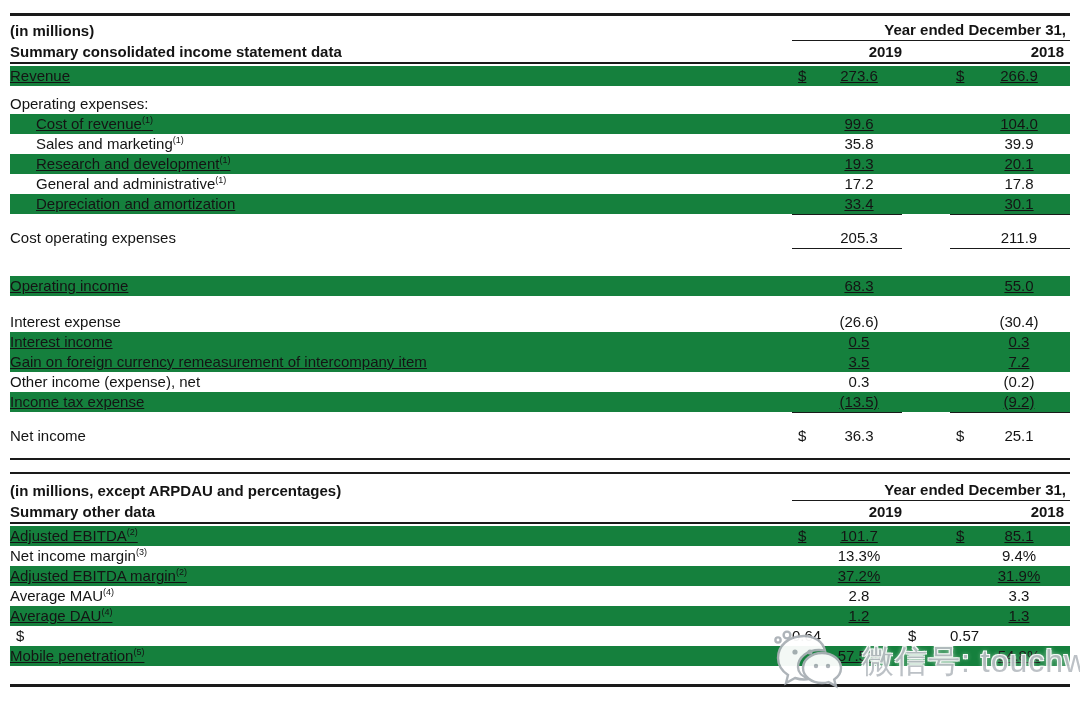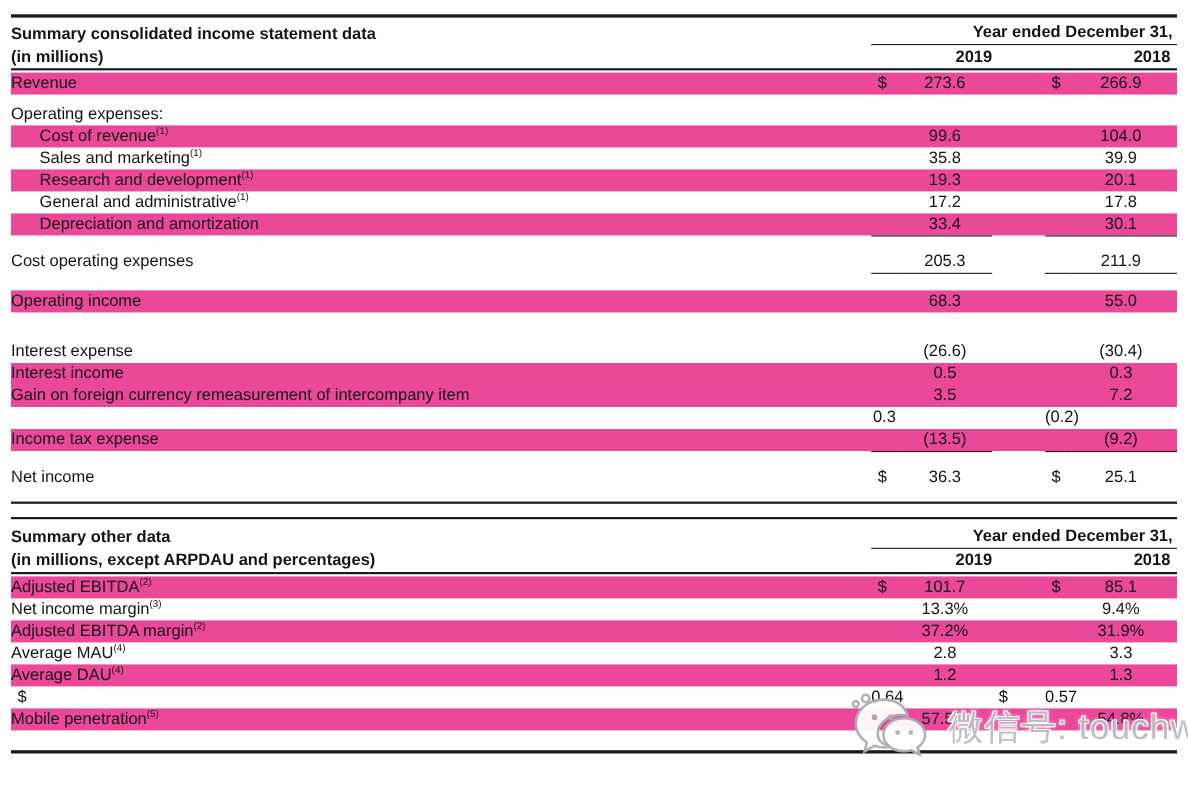--- a/index.html
+++ b/index.html
@@ -19,21 +19,21 @@
   .ttitle{font-weight:bold;line-height:21px;white-space:nowrap;}
   .thead-right{width:278px;}
   .period{font-weight:bold;text-align:right;padding:0 4px 1px 0;border-bottom:1.5px solid #1a1a1a;line-height:19px;white-space:nowrap;}
   .years{display:flex;line-height:21px;font-weight:bold;}
   .years .y1{width:110px;text-align:right;}
   .years .y2{flex:1;text-align:right;padding-right:6px;}
 
   
   .rows{margin-top:2px;}
   .trow{display:grid;grid-template-columns:1fr 24px 86px 48px 24px 96px;height:20px;line-height:20px;}
-  .trow.shade{background:#ec4899;}
+  .trow.shade{background:#15803d;text-decoration:underline;}
   .cell{white-space:nowrap;}
   .cell.label{overflow:hidden;}
   .cell.label.indent{padding-left:26px;}
   .cell.cur{text-align:left;padding-left:6px;}
   .cell.val{text-align:center;}
   .cell.val2{text-align:center;padding-right:6px;}
   .cell.u{border-bottom:1.5px solid #1a1a1a;}
   sup{font-size:9px;line-height:0;}
 
   .dbl-gap{margin-top:12px;}
@@ -54,22 +54,22 @@
 </style>
 </head>
 <body>
 
 <div class="page">
 
   <div class="rule3 top-rule"></div>
 
   <div class="thead">
     <div class="thead-left">
+      <div class="ttitle">(in millions)</div>
       <div class="ttitle">Summary consolidated income statement data</div>
-      <div class="ttitle">(in millions)</div>
     </div>
     <div class="thead-right">
       <div class="period">Year ended December 31,</div>
       <div class="years">
         <div class="y1">2019</div>
         <div class="y2">2018</div>
       </div>
     </div>
   </div>
   <div class="rule2"></div>
@@ -132,29 +132,29 @@
         <div class="cell val2 u">30.1</div>
       </div>
       <div class="trow" style="margin-top: 14px;">
         <div class="cell label">Cost operating expenses</div>
         <div class="cell cur u"></div>
         <div class="cell val u">205.3</div>
         <div class="cell spacer"></div>
         <div class="cell cur u"></div>
         <div class="cell val2 u">211.9</div>
       </div>
-      <div class="trow shade" style="margin-top: 16px;">
+      <div class="trow shade" style="margin-top: 28px;">
         <div class="cell label">Operating income</div>
         <div class="cell cur"></div>
         <div class="cell val">68.3</div>
         <div class="cell spacer"></div>
         <div class="cell cur"></div>
         <div class="cell val2">55.0</div>
       </div>
-      <div class="trow" style="margin-top: 26px;">
+      <div class="trow" style="margin-top: 16px;">
         <div class="cell label">Interest expense</div>
         <div class="cell cur"></div>
         <div class="cell val">(26.6)</div>
         <div class="cell spacer"></div>
         <div class="cell cur"></div>
         <div class="cell val2">(30.4)</div>
       </div>
       <div class="trow shade">
         <div class="cell label">Interest income</div>
         <div class="cell cur"></div>
@@ -165,20 +165,21 @@
       </div>
       <div class="trow shade">
         <div class="cell label">Gain on foreign currency remeasurement of intercompany item</div>
         <div class="cell cur"></div>
         <div class="cell val">3.5</div>
         <div class="cell spacer"></div>
         <div class="cell cur"></div>
         <div class="cell val2">7.2</div>
       </div>
       <div class="trow">
+        <div class="cell label">Other income (expense), net</div>
         <div class="cell cur"></div>
         <div class="cell val">0.3</div>
         <div class="cell spacer"></div>
         <div class="cell cur"></div>
         <div class="cell val2">(0.2)</div>
       </div>
       <div class="trow shade">
         <div class="cell label">Income tax expense</div>
         <div class="cell cur u"></div>
         <div class="cell val u">(13.5)</div>
@@ -194,22 +195,22 @@
         <div class="cell cur">$</div>
         <div class="cell val2">25.1</div>
       </div>
     </div>
 
   <div class="rule2 dbl-gap"></div>
   <div class="rule2 dbl-gap2"></div>
 
   <div class="thead t2head">
     <div class="thead-left">
+      <div class="ttitle">(in millions, except ARPDAU and percentages)</div>
       <div class="ttitle">Summary other data</div>
-      <div class="ttitle">(in millions, except ARPDAU and percentages)</div>
     </div>
     <div class="thead-right">
       <div class="period">Year ended December 31,</div>
       <div class="years">
         <div class="y1">2019</div>
         <div class="y2">2018</div>
       </div>
     </div>
   </div>
   <div class="rule2"></div>

